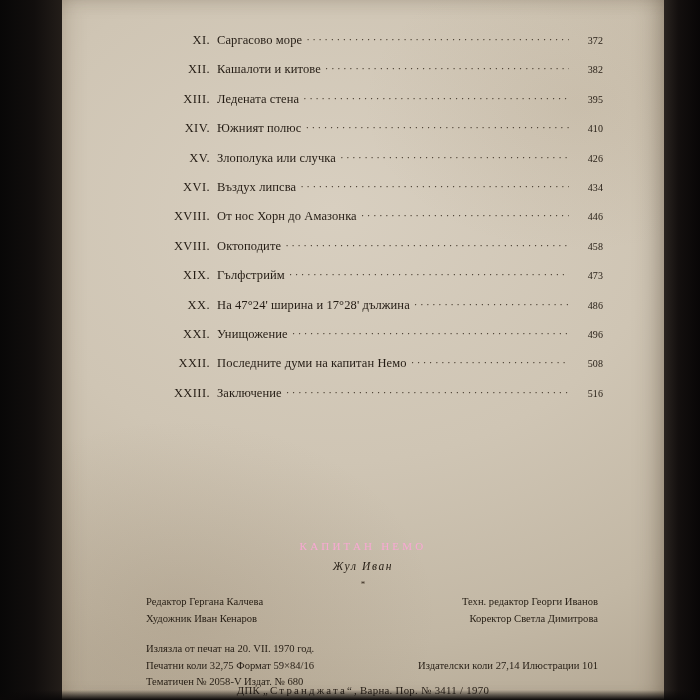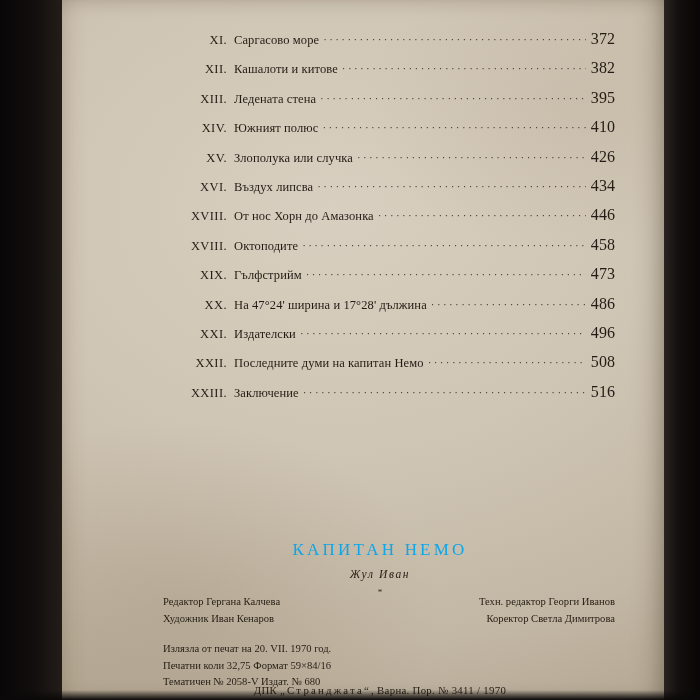--- a/index.html
+++ b/index.html
@@ -54,21 +54,21 @@
     position: absolute;
     left: 0; top: 0; right: 0; bottom: 0;
     background:
       radial-gradient(ellipse 60% 40% at 20% 88%, rgba(120,100,75,0.18), rgba(0,0,0,0) 70%),
       radial-gradient(ellipse 50% 30% at 85% 15%, rgba(150,130,100,0.12), rgba(0,0,0,0) 70%);
     pointer-events: none;
   }
 
   .content {
     position: absolute;
-    left: 75px;
+    left: 58px;
     top: 0;
     width: 610px;
     height: 565px;
     z-index: 3;
     color: #1d1710;
     text-decoration: underline;
   }
 
   
   .toc {
@@ -103,36 +103,36 @@
     white-space: nowrap;
     color: #3a2f22;
     letter-spacing: 2.4px;
     font-size: 11px;
     padding: 0 4px;
     position: relative;
     top: -1px;
   }
   .toc-page {
     flex: 0 0 34px;
-    text-align: center;
-    font-size: 16px;
+    text-align: right;
+    font-size: 10px;
   }
 
   
   .colophon {
     position: absolute;
     left: 0;
     top: 540px;
     width: 610px;
     text-align: center;
   }
   .book-title {
-    font-size: 17px;
+    font-size: 11px;
     letter-spacing: 3.2px;
-    color: #0ea5e9;
+    color: #f9a8d4;
   }
   .book-author {
     margin-top: 8px;
     font-size: 11.5px;
     font-style: italic;
     letter-spacing: 1.6px;
     color: #2a2218;
   }
   .star {
     margin-top: 7px;
@@ -251,21 +251,21 @@
 
       <div class="toc-row">
         <span class="toc-num">XX.</span>
         <span class="toc-title">На 47°24' ширина и 17°28' дължина</span>
         <span class="toc-dots">·····························································</span>
         <span class="toc-page">486</span>
       </div>
 
       <div class="toc-row">
         <span class="toc-num">XXI.</span>
-        <span class="toc-title">Издателски</span>
+        <span class="toc-title">Унищожение</span>
         <span class="toc-dots">·····································································</span>
         <span class="toc-page">496</span>
       </div>
 
       <div class="toc-row">
         <span class="toc-num">XXII.</span>
         <span class="toc-title">Последните думи на капитан Немо</span>
         <span class="toc-dots">·····································································</span>
         <span class="toc-page">508</span>
       </div>
@@ -294,20 +294,21 @@
         <span class="cred-left">Художник Иван Кенаров</span>
         <span class="cred-right">Коректор Светла Димитрова</span>
       </div>
 
       <div class="cred-group-2">
         <div class="cred-row">
           <span class="cred-right">Излязла от печат на 20. VII. 1970 год.</span>
         </div>
         <div class="cred-row">
           <span class="cred-left">Печатни коли 32,75 Формат 59×84/16</span>
+          <span class="cred-right">Издателски коли 27,14 Илюстрации 101</span>
         </div>
         <div class="cred-row">
           <span class="cred-left">Тематичен № 2058-V Издат. № 680</span>
         </div>
       </div>
     </div>
 
     <div class="imprint">
       <span>ДПК </span><span class="pub">„Странджата“</span><span>, Варна. Пор. № 3411 / 1970</span>
     </div>

